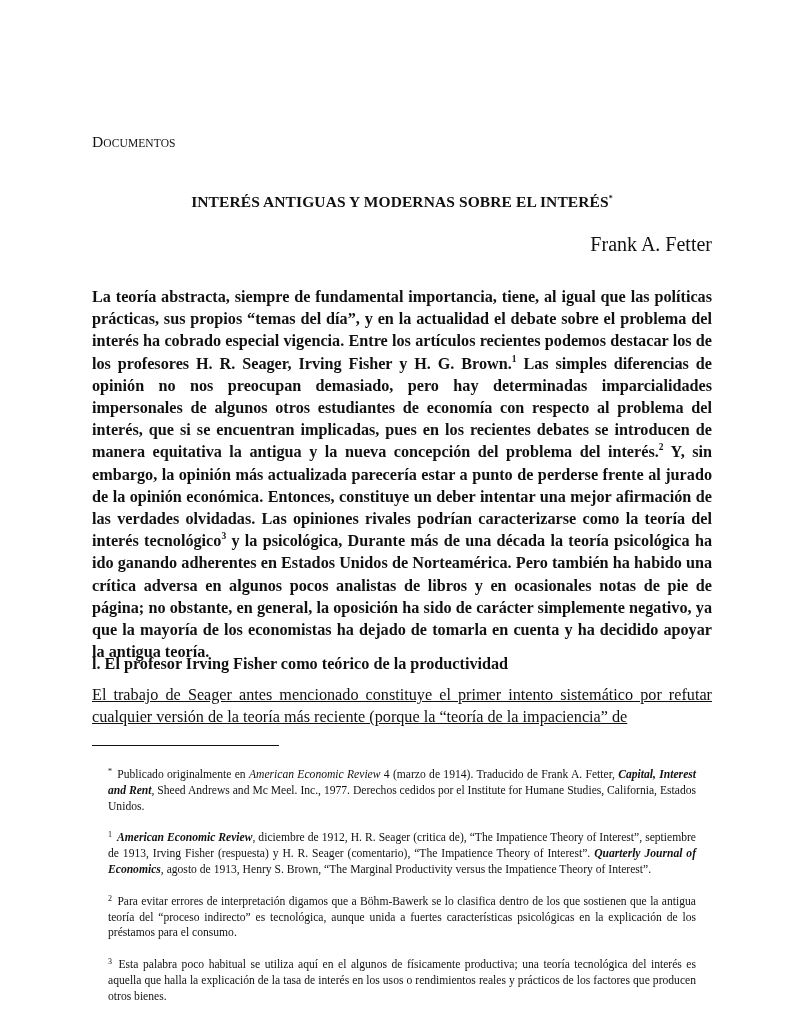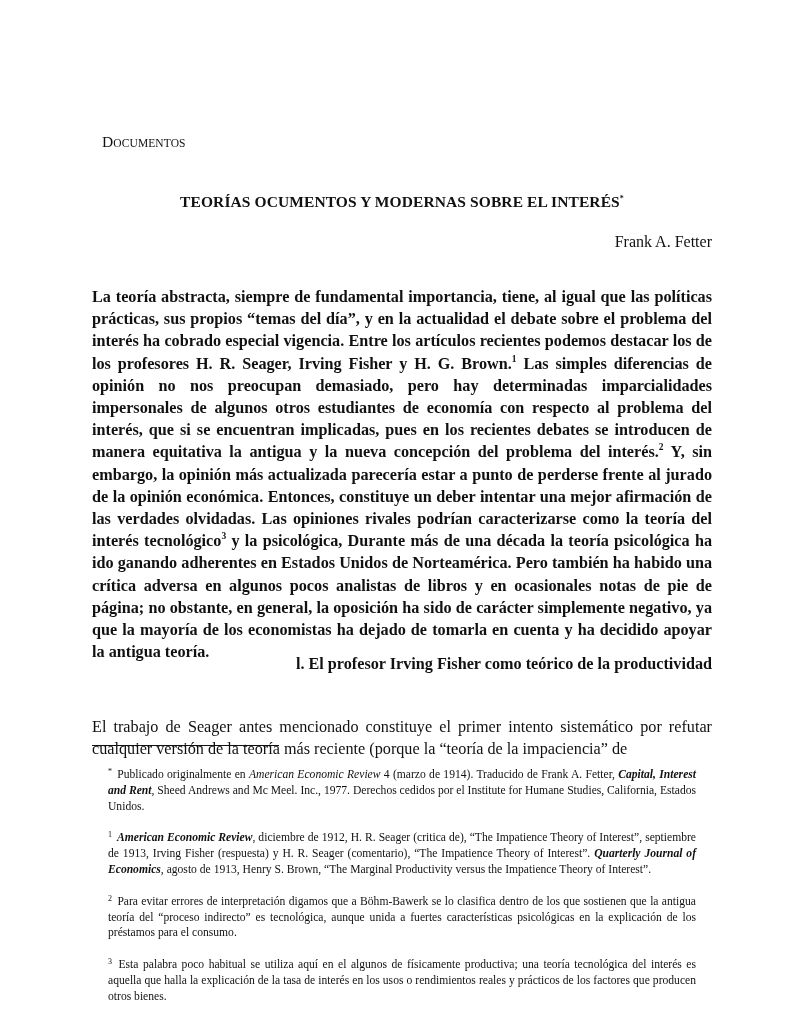--- a/index.html
+++ b/index.html
@@ -1,48 +1,48 @@
 <!DOCTYPE html>
 <html><head>
 <meta charset="utf-8">
 <style>
   html, body { margin: 0; padding: 0; background: #ffffff; }
   body { width: 791px; height: 1024px; position: relative; overflow: hidden;
          font-family: "Liberation Serif", "DejaVu Serif", serif; color: #111; }
   .page { position: absolute; left: 92px; top: 0; width: 620px; }
-  .section-label { position: absolute; top: 133px; left: 10px; font-size: 14px; letter-spacing: 0.1px; }
+  .section-label { position: absolute; top: 133px; left: 0; font-size: 14px; letter-spacing: 0.1px; }
   .section-label .big { font-size: 15.5px; }
   .section-label .small { font-size: 11.5px; }
   .title { position: absolute; top: 193px; left: 0; width: 620px; text-align: center;
            font-weight: bold; font-size: 15.5px; letter-spacing: 0.1px; }
   .title sup { font-size: 8px; vertical-align: 6px; }
-  .author { position: absolute; top: 233px; right: 0; font-size: 16px; }
+  .author { position: absolute; top: 233px; right: 0; font-size: 20px; }
   .body-para { position: absolute; left: 0; width: 620px; font-size: 16.2px; line-height: 22.2px;
                text-align: justify; }
   .p1 { top: 286px; font-weight: bold; }
   .body-para sup { font-size: 9.5px; line-height: 0; vertical-align: 7px; }
-  .heading { position: absolute; top: 655px; left: 0; width: 620px; text-align: right;
+  .heading { position: absolute; top: 655px; left: 0; width: 620px; text-align: left;
              font-weight: bold; font-size: 16.2px; }
-  .p2 { top: 716px; }
+  .p2 { top: 684px; text-decoration: underline; }
   .fn-rule { position: absolute; top: 745px; left: 0; width: 187px; height: 0; border-top: 1.3px solid #111; }
   .footnotes { position: absolute; top: 751px; left: 0; width: 620px; font-size: 11.6px;
                line-height: 15.8px; text-align: justify; }
   .fn { margin: 16px; }
   .fn sup { font-size: 8px; line-height: 0; vertical-align: 4px; margin-right: 2px; }
   i { font-style: italic; }
   .bi { font-weight: bold; font-style: italic; }
 </style>
 </head>
 <body>
 
 <div class="page">
 
   <div class="section-label"><span class="big">D</span><span class="small">OCUMENTOS</span></div>
 
-  <div class="title"><span>TEORÍAS OCUMENTOS Y MODERNAS SOBRE EL INTERÉS</span><sup>*</sup></div>
+  <div class="title"><span>INTERÉS ANTIGUAS Y MODERNAS SOBRE EL INTERÉS</span><sup>*</sup></div>
 
   <div class="author">Frank A. Fetter</div>
 
   <p class="body-para p1" style="margin:0"><span>La teoría abstracta, siempre de fundamental importancia, tiene, al igual que las políticas prácticas, sus propios “temas del día”, y en la actualidad el debate sobre el problema del interés ha cobrado especial vigencia. Entre los artículos recientes podemos destacar los de los profesores H. R. Seager, Irving Fisher y H. G. Brown.</span><sup>1</sup><span> Las simples diferencias de opinión no nos preocupan demasiado, pero hay determinadas imparcialidades impersonales de algunos otros estudiantes de economía con respecto al problema del interés, que si se encuentran implicadas, pues en los recientes debates se introducen de manera equitativa la antigua y la nueva concepción del problema del interés.</span><sup>2</sup><span> Y, sin embargo, la opinión más actualizada parecería estar a punto de perderse frente al jurado de la opinión económica. Entonces, constituye un deber intentar una mejor afirmación de las verdades olvidadas. Las opiniones rivales podrían caracterizarse como la teoría del interés tecnológico</span><sup>3</sup><span> y la psicológica, Durante más de una década la teoría psicológica ha ido ganando adherentes en Estados Unidos de Norteamérica. Pero también ha habido una crítica adversa en algunos pocos analistas de libros y en ocasionales notas de pie de página; no obstante, en general, la oposición ha sido de carácter simplemente negativo, ya que la mayoría de los economistas ha dejado de tomarla en cuenta y ha decidido apoyar la antigua teoría.</span></p>
 
   <div class="heading">l. El profesor Irving Fisher como teórico de la productividad</div>
 
   <p class="body-para p2" style="margin:0">El trabajo de Seager antes mencionado constituye el primer intento sistemático por refutar cualquier versión de la teoría más reciente (porque la “teoría de la impaciencia” de</p>
 
   <div class="fn-rule"></div>

